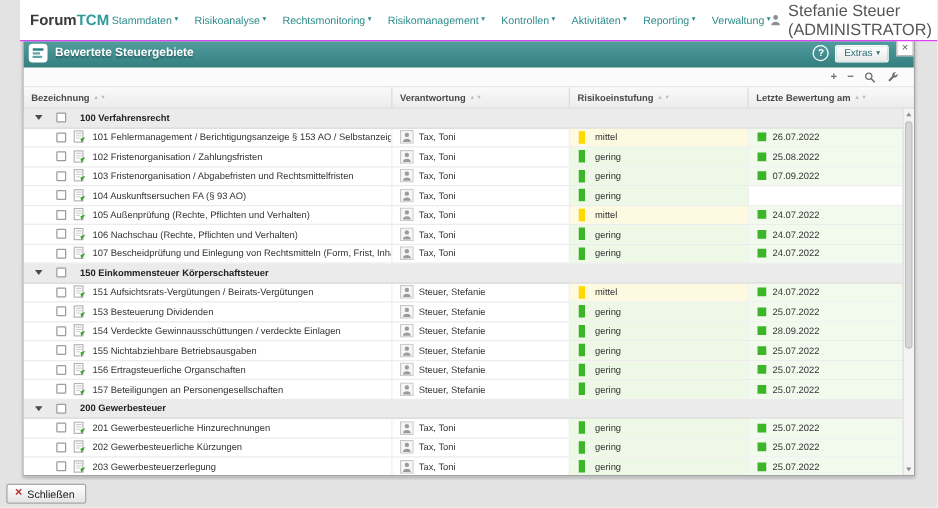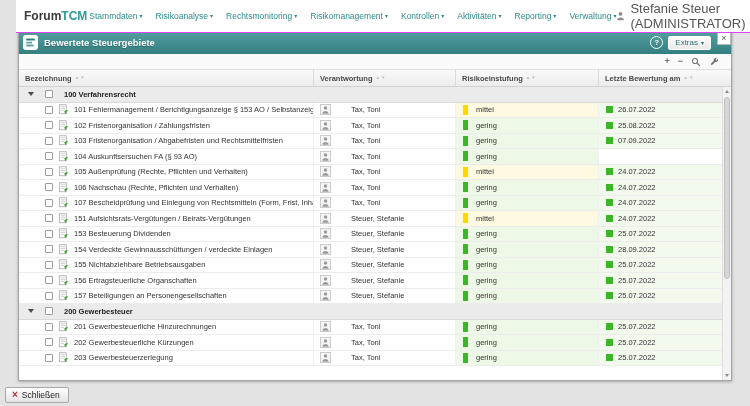--- a/index.html
+++ b/index.html
@@ -70,21 +70,21 @@
        border-top:4.5px solid #4a4a4a}
   .cb{width:8px;height:8px;box-sizing:border-box;border:1px solid #9c9c9c;background:#fff;
       border-radius:1px;flex:none;cursor:pointer}
 
   .item-row{height:15.5px;box-sizing:border-box;display:grid;
             grid-template-columns:295px 142px 143px 1fr;border-bottom:1px solid #ececec;
             font-size:7.5px;color:#333;cursor:pointer}
   .cell{display:flex;align-items:center;overflow:hidden;white-space:nowrap;
         border-right:1px solid #f0f0f0;box-sizing:border-box;height:100%}
   .cell-name{gap:5px;padding-left:26px}
-  .cell-owner{gap:20px;padding:0 6px}
+  .cell-owner{gap:4px;padding:0 6px}
   .cell-risk{padding:0}
   .risk-bar{width:5px;height:10px;margin-left:7px;flex:none}
   .risk-label{margin-left:8px}
   .cell-date{gap:5px;padding:0 7px;background:#f2f9ed;border-right:none}
   .date-square{width:7px;height:7px;background:#3db528;flex:none}
   .row-icon,.person{display:flex;align-items:center;flex:none}
   .rname,.oname{overflow:hidden}
 
   
   .scrollbar{position:absolute;top:0;right:0;bottom:0;width:9px;background:#f3f3f3;
@@ -468,20 +468,25 @@
               </div>
               <div class="cell cell-risk" style="background: rgb(238, 248, 230);">
                 <span class="risk-bar" style="background: rgb(61, 181, 40);"></span>
                 <span class="risk-label">gering</span>
               </div>
               <div class="cell cell-date">
                 <span class="date-square"></span>
                 <span class="dtext">24.07.2022</span>
               </div>
             </div>
+            <div class="group-row">
+              <span class="tri"></span>
+              <span class="cb"></span>
+              <span class="glabel">150 Einkommensteuer Körperschaftsteuer</span>
+            </div>
             <div class="item-row">
               <div class="cell cell-name">
                 <span class="cb"></span>
                 <span class="row-icon">
                   <svg viewBox="0 0 12 12" width="11" height="11">
                     <rect x="1.5" y="0.8" width="7.6" height="9.8" fill="#fdfdfd" stroke="#b3b3b3"></rect>
                     <line x1="3" y1="3" x2="8" y2="3" stroke="#cfcfcf"></line>
                     <line x1="3" y1="5" x2="8" y2="5" stroke="#cfcfcf"></line>
                     <line x1="3" y1="7" x2="6.5" y2="7" stroke="#cfcfcf"></line>
                     <path d="M11.2 6.2 L7.8 11.2 L6.9 7.6 Z" fill="#3aa52d"></path>

